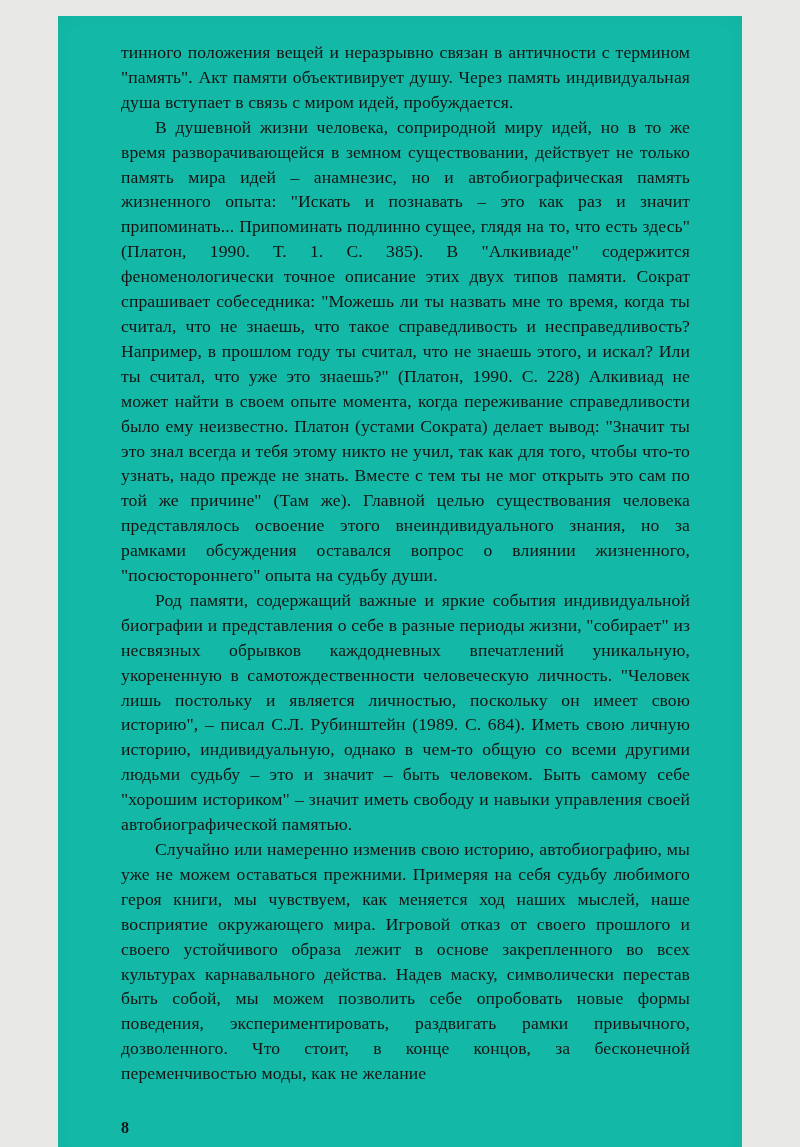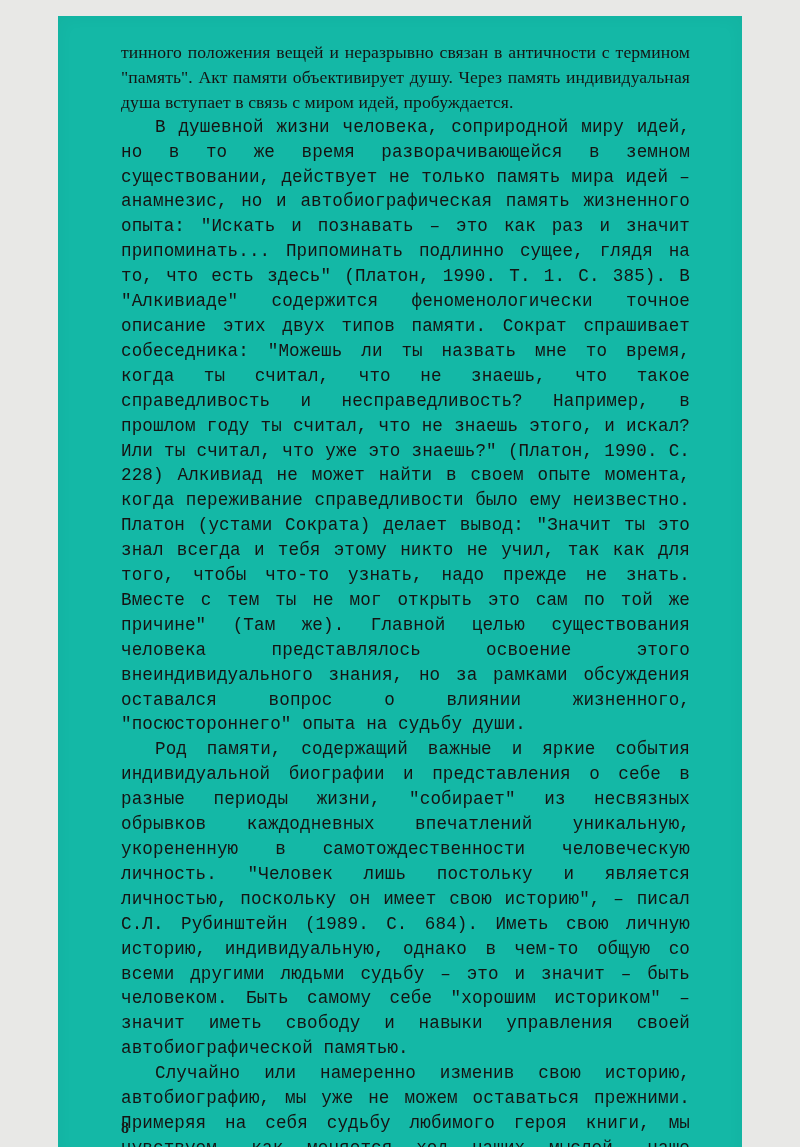--- a/index.html
+++ b/index.html
@@ -27,21 +27,20 @@
     line-height: 24.9px;
     text-align: justify;
     letter-spacing: 0.1px;
   }
   .text-block p {
     margin: 0;
     padding: 0;
   }
   .text-block p.indent {
     text-indent: 34px;
-    font-family: Liberation Mono, monospace;
   }
   .page-number {
     position: absolute;
     left: 63px;
     bottom: 26px;
     font-size: 16px;
     font-weight: bold;
     color: #1a1918;
   }
 </style>

